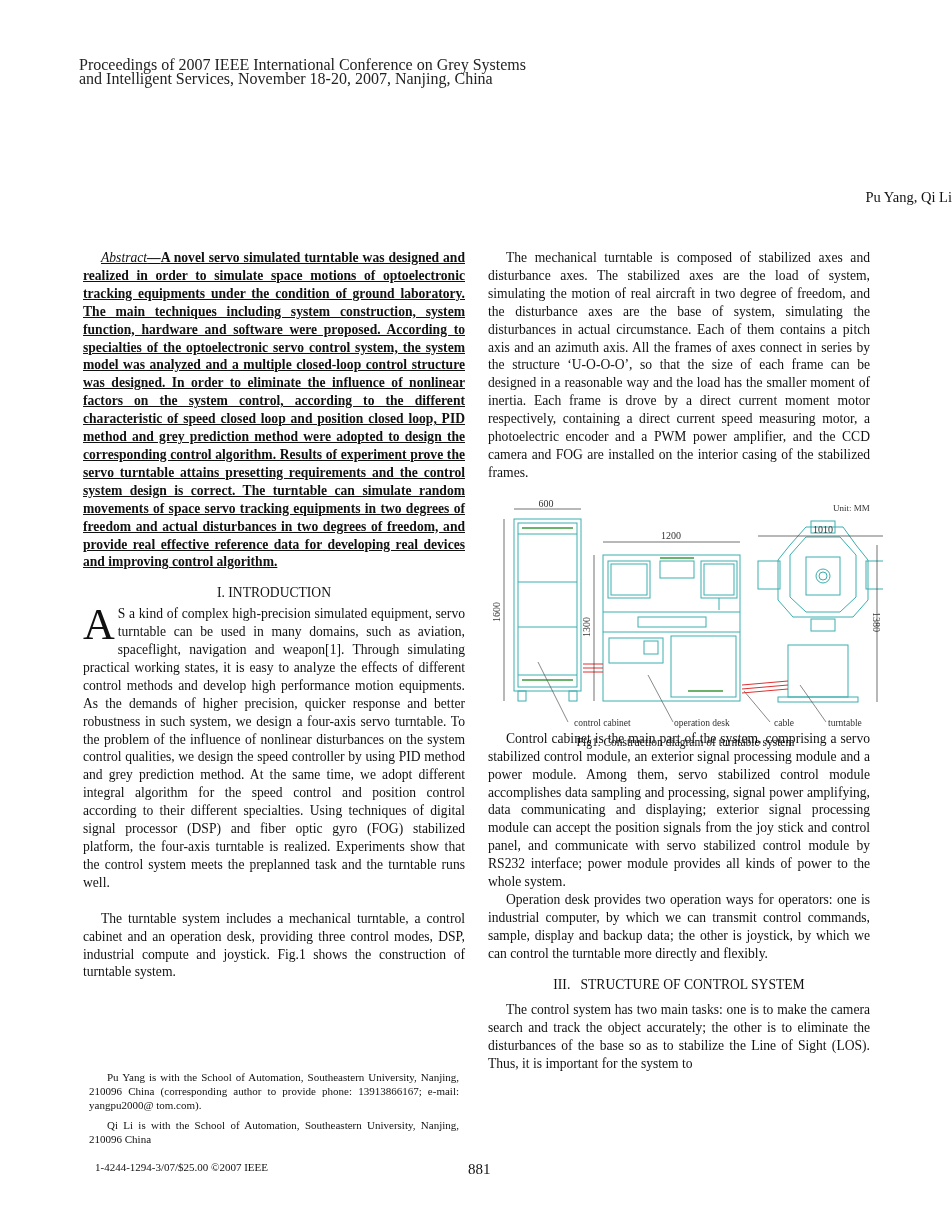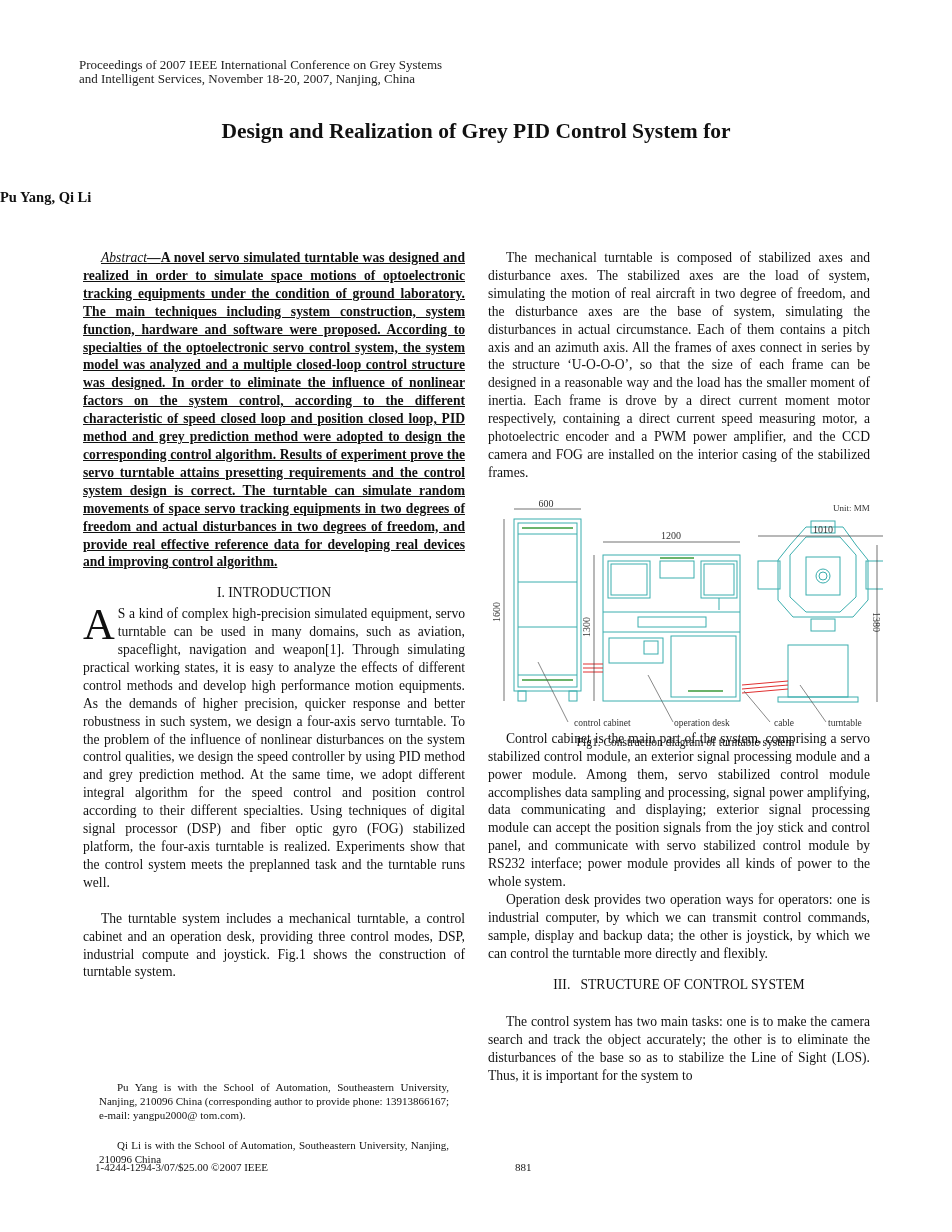--- a/index.html
+++ b/index.html
@@ -1,48 +1,47 @@
 <!DOCTYPE html>
 <html><head>
 <meta charset="utf-8">
 <style>
   html, body { margin: 0; padding: 0; background: #ffffff; }
   body { width: 952px; height: 1232px; position: relative; overflow: hidden;
          font-family: "Liberation Serif", serif; color: #111; }
-  .header { position: absolute; left: 79px; top: 58px; font-size: 13px; line-height: 13.5px; color: #222; }
+  .header { position: absolute; left: 79px; top: 58px; font-size: 16px; line-height: 13.5px; color: #222; }
   .title { position: absolute; left: 0; width: 952px; top: 118px; text-align: center;
            font-size: 21.5px; font-weight: bold; line-height: 27px; }
-  .authors { position: absolute; left: 0; width: 952px; top: 189px; text-align: left; font-size: 14.5px; font-weight: bold; }
+  .authors { position: absolute; left: 0; width: 952px; top: 189px; text-align: right; font-size: 14.5px; }
   .col { position: absolute; font-size: 13.6px; line-height: 17.9px; text-align: justify; }
   .col-left { left: 83px; width: 382px; top: 249px; }
   .col-right { left: 488px; width: 382px; top: 249px; }
   .col p { margin: 0; text-indent: 18px; }
   .abstract { font-weight: bold; text-decoration: underline; }
   .abstract .lead { font-style: italic; font-weight: normal; }
   .sec-title { text-align: center; margin: 0; font-size: 13.6px; line-height: 17.9px; text-indent: 0 !important; }
   .intro p.dropcap { text-indent: 0; }
   .dropcap-letter { float: left; font-size: 44px; line-height: 34px; margin: 3px 3px 0 0; }
   .footnote { position: absolute; left: 83px; width: 382px; top: 1064px; font-size: 11px; line-height: 14px; text-align: justify; }
-  .footnote p { margin: 16px; text-indent: 18px; }
+  .footnote p { margin: 6px; text-indent: 18px; }
   .footer-left { position: absolute; left: 79px; top: 1161px; font-size: 11px; margin-left: 16px; }
-  .footer-page { position: absolute; left: 468px; top: 1161px; font-size: 11px; margin-left: 47px; }
+  .footer-page { position: absolute; left: 468px; top: 1161px; font-size: 15px; }
   .figure { position: absolute; left: 488px; top: 497px; width: 395px; height: 240px; }
   .fig-caption { position: absolute; left: 488px; width: 395px; top: 736px; text-align: center; font-size: 11.5px; }
   svg text { font-family: "Liberation Serif", serif; }
 </style>
 </head>
 <body>
 
 <div class="header">
   <div>Proceedings of 2007 IEEE International Conference on Grey Systems</div>
   <div>and Intelligent Services, November 18-20, 2007, Nanjing, China</div>
 </div>
 
 <div class="title">
-  <div>Design and Realization of Grey PID Control System for</div>
 </div>
 
 <div class="authors">Pu Yang, Qi Li</div>
 
 <div class="col col-left">
   <p class="abstract"><span class="lead">Abstract</span><span>—</span><span>A novel servo simulated turntable was designed and realized in order to simulate space motions of optoelectronic tracking equipments under the condition of ground laboratory. The main techniques including system construction, system function, hardware and software were proposed. According to specialties of the optoelectronic servo control system, the system model was analyzed and a multiple closed-loop control structure was designed. In order to eliminate the influence of nonlinear factors on the system control, according to the different characteristic of speed closed loop and position closed loop, PID method and grey prediction method were adopted to design the corresponding control algorithm. Results of experiment prove the servo turntable attains presetting requirements and the control system design is correct. The turntable can simulate random movements of space servo tracking equipments in two degrees of freedom and actual disturbances in two degrees of freedom, and provide real effective reference data for developing real devices and improving control algorithm.</span></p>
 
   <div style="height:13px"></div>
   <p class="sec-title">I. INTRODUCTION</p>
   <div class="intro" style="margin-top:3px">
@@ -58,21 +57,21 @@
   <p>Qi Li is with the School of Automation, Southeastern University, Nanjing, 210096 China</p>
 </div>
 
 <div class="col col-right">
   <p>The mechanical turntable is composed of stabilized axes and disturbance axes. The stabilized axes are the load of system, simulating the motion of real aircraft in two degree of freedom, and the disturbance axes are the base of system, simulating the disturbances in actual circumstance. Each of them contains a pitch axis and an azimuth axis. All the frames of axes connect in series by the structure ‘U-O-O-O’, so that the size of each frame can be designed in a reasonable way and the load has the smaller moment of inertia. Each frame is drove by a direct current moment motor respectively, containing a direct current speed measuring motor, a photoelectric encoder and a PWM power amplifier, and the CCD camera and FOG are installed on the interior casing of the stabilized frames.</p>
   <div style="height:248px"></div>
   <p>Control cabinet is the main part of the system, comprising a servo stabilized control module, an exterior signal processing module and a power module. Among them, servo stabilized control module accomplishes data sampling and processing, signal power amplifying, data communicating and displaying; exterior signal processing module can accept the position signals from the joy stick and control panel, and communicate with servo stabilized control module by RS232 interface; power module provides all kinds of power to the whole system.</p>
   <p>Operation desk provides two operation ways for operators: one is industrial computer, by which we can transmit control commands, sample, display and backup data; the other is joystick, by which we can control the turntable more directly and flexibly.</p>
   <div style="height:13px"></div>
   <p class="sec-title" style="white-space:pre">III.   STRUCTURE OF CONTROL SYSTEM</p>
-  <p style="margin-top:20px">The control system has two main tasks: one is to make the camera search and track the object accurately; the other is to eliminate the disturbances of the base so as to stabilize the Line of Sight (LOS). Thus, it is important for the system to</p>
+  <p style="margin-top:8px">The control system has two main tasks: one is to make the camera search and track the object accurately; the other is to eliminate the disturbances of the base so as to stabilize the Line of Sight (LOS). Thus, it is important for the system to</p>
 </div>
 
 <div class="figure">
   <svg width="395" height="240" viewBox="0 0 395 240">
     <g fill="none" stroke="#3aaeae" stroke-width="1">
 
       <g>
         <rect x="26" y="22" width="67" height="172"></rect>
         <rect x="30" y="26" width="59" height="164"></rect>
         <line x1="30" y1="37" x2="89" y2="37"></line>

